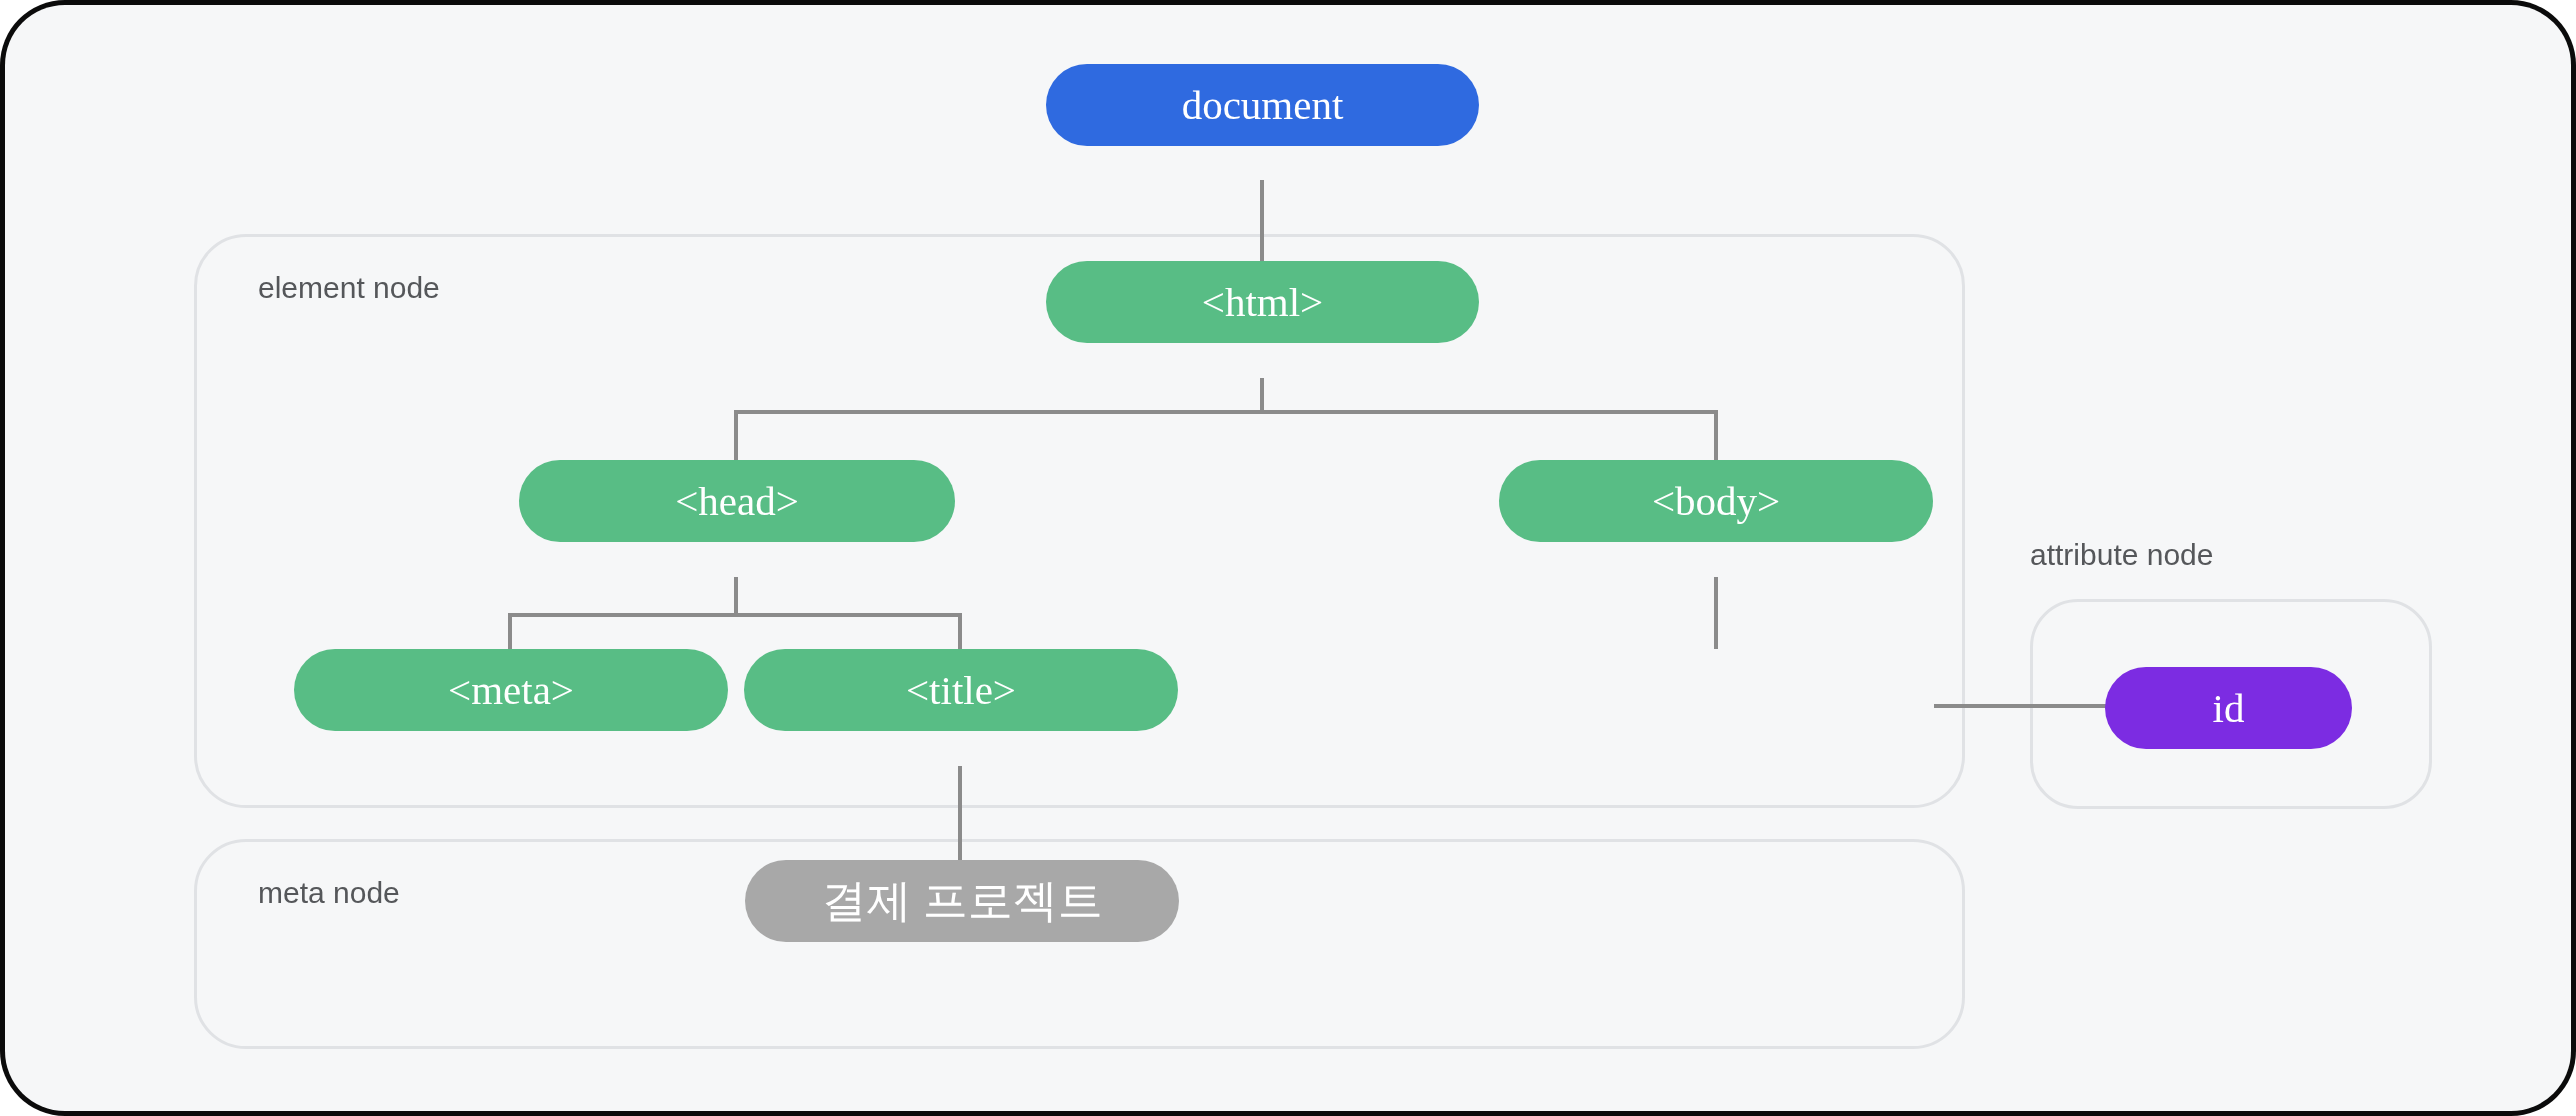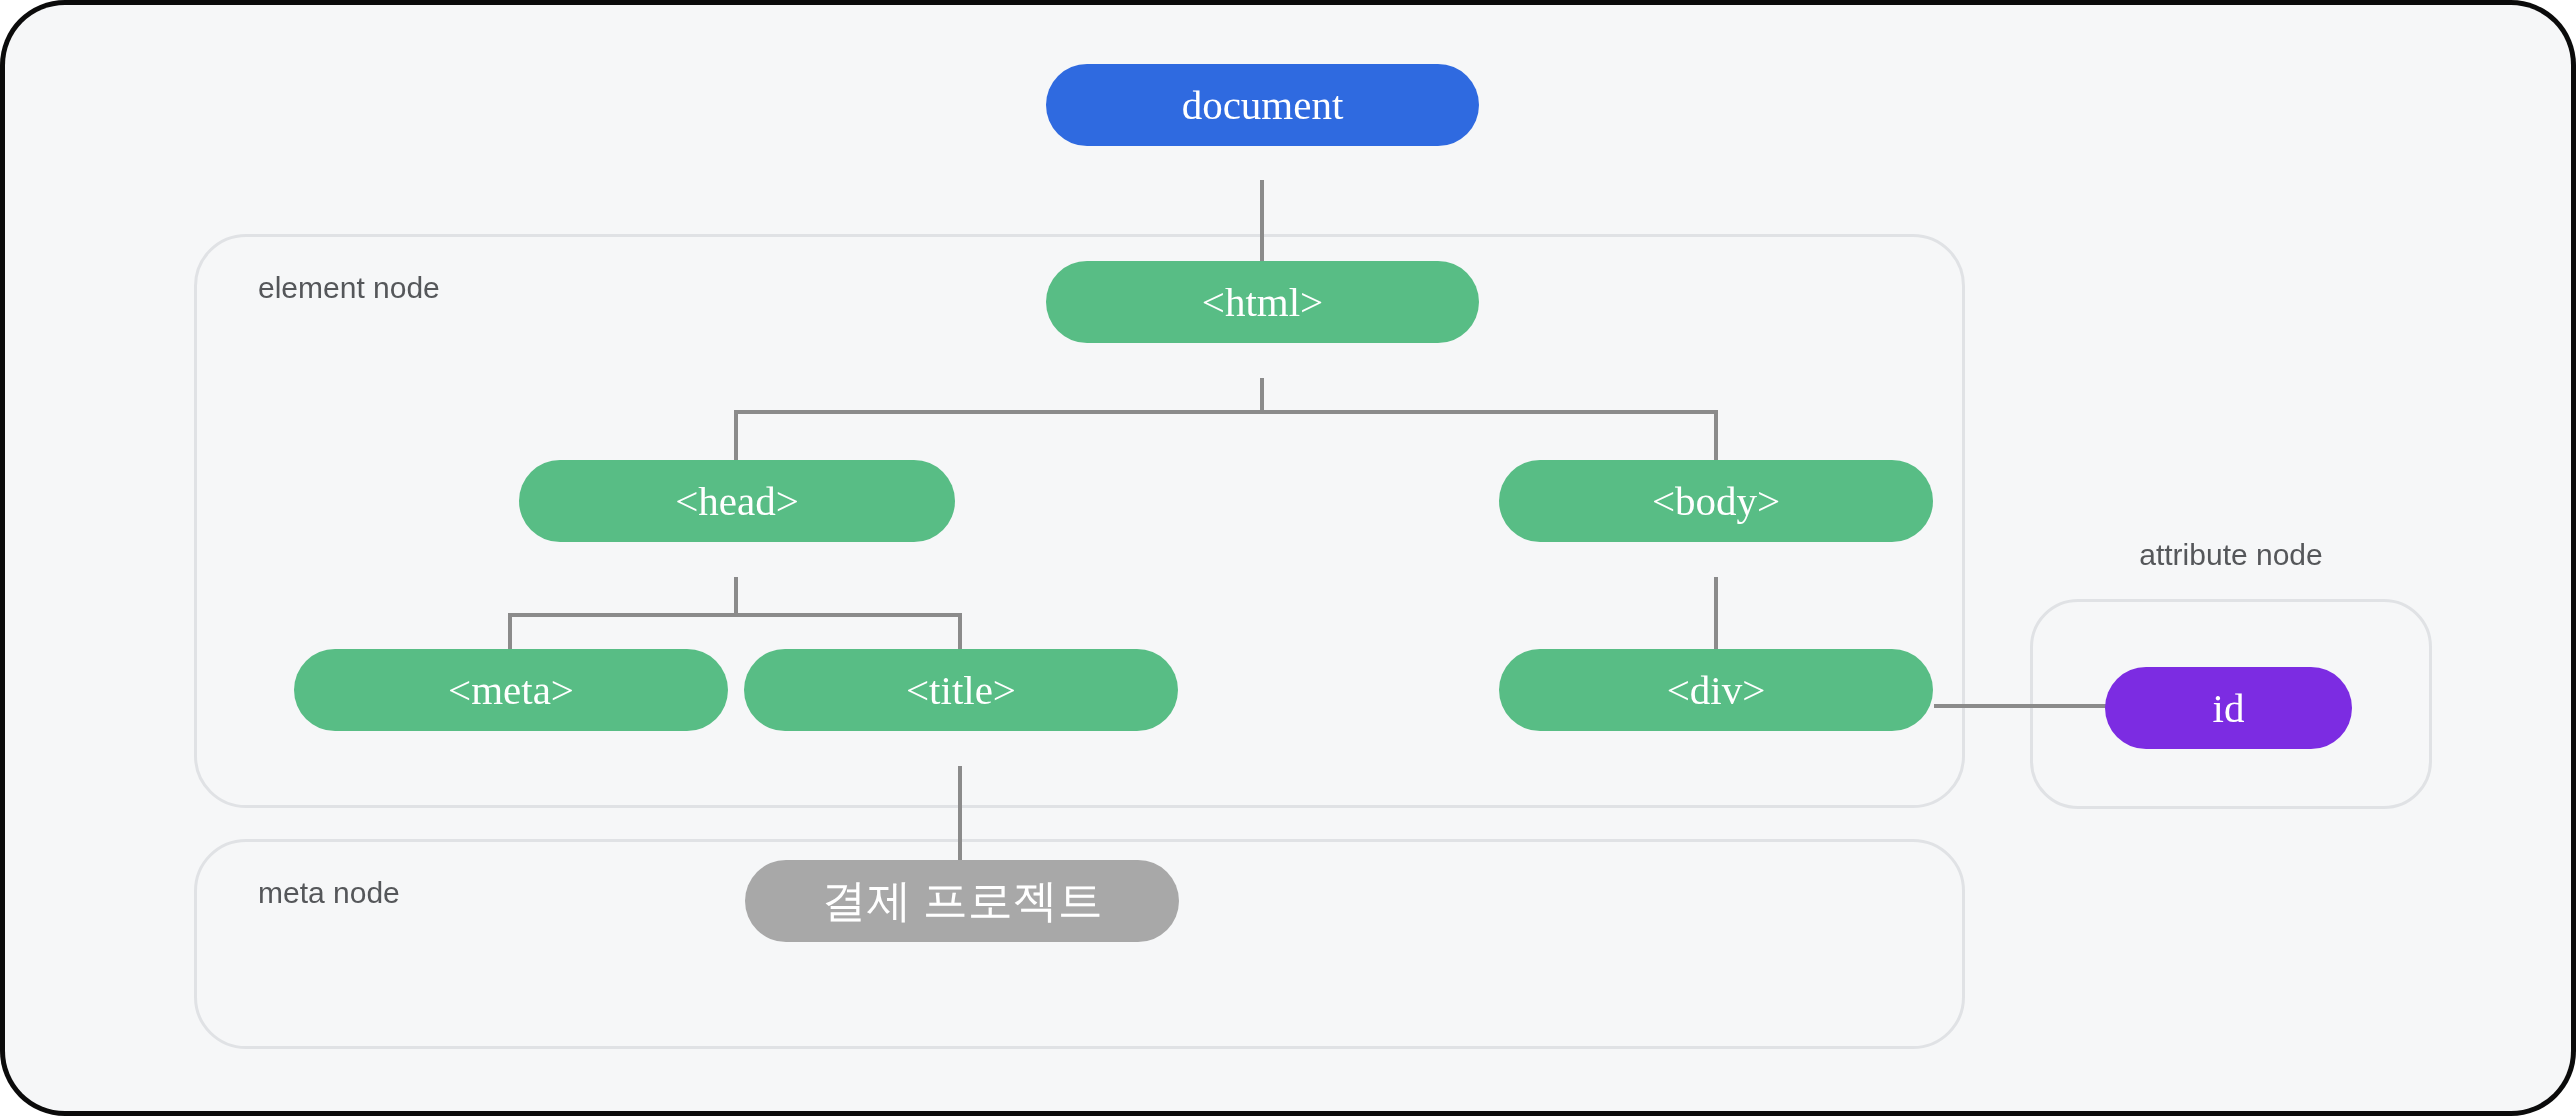--- a/index.html
+++ b/index.html
@@ -34,21 +34,21 @@
   #g-text      { left: 194px;  top: 839px; width: 1771px; height: 210px; }
   #g-attribute { left: 2030px; top: 599px; width: 402px;  height: 210px; border-radius: 48px; }
 
   .group-label {
     position: absolute; z-index: 2;
     color: var(--group-label, #55575a);
     font-size: 30px; line-height: 1.1; white-space: nowrap;
   }
   #l-element   { left: 258px;  top: 271px; }
   #l-text      { left: 258px;  top: 876px; }
-  #l-attribute { left: 2030px; top: 538px; width: 402px; text-align: center; }
+  #l-attribute { left: 2030px; top: 538px; width: 402px; text-align: left; }
 
   
   .edge { position: absolute; background: var(--edge, #8b8b8b); z-index: 2; }
   #e-doc-html    { left: 1260px; top: 180px; width: 4.3px;    height: 81px; }
   #e-html-stem   { left: 1260px; top: 378px; width: 4.3px;    height: 35px; }
   #e-branch1     { left: 734px;  top: 410px; width: 984px; height: 4.3px; }
   #e-b1-head     { left: 734px;  top: 410px; width: 4.3px;    height: 50px; }
   #e-b1-body     { left: 1714px; top: 410px; width: 4.3px;    height: 50px; }
   #e-head-stem   { left: 734px;  top: 577px; width: 4.3px;    height: 39px; }
   #e-branch2     { left: 508px;  top: 613px; width: 454px;  height: 4.3px; }
@@ -120,23 +120,20 @@
   </div>
   <div class="pill element" id="n-body">
     <span>&lt;body&gt;</span>
   </div>
   <div class="pill element" id="n-meta">
     <span>&lt;meta&gt;</span>
   </div>
   <div class="pill element" id="n-title">
     <span>&lt;title&gt;</span>
   </div>
-  <div class="pill element" id="n-div">
-    <span>&lt;div&gt;</span>
-  </div>
   <div class="pill attribute" id="n-id">
     <span>id</span>
   </div>
   <div class="pill textnode" id="n-text">
     <span>결제 프로젝트</span>
   </div>
 </div>
 
 
 </body></html>

